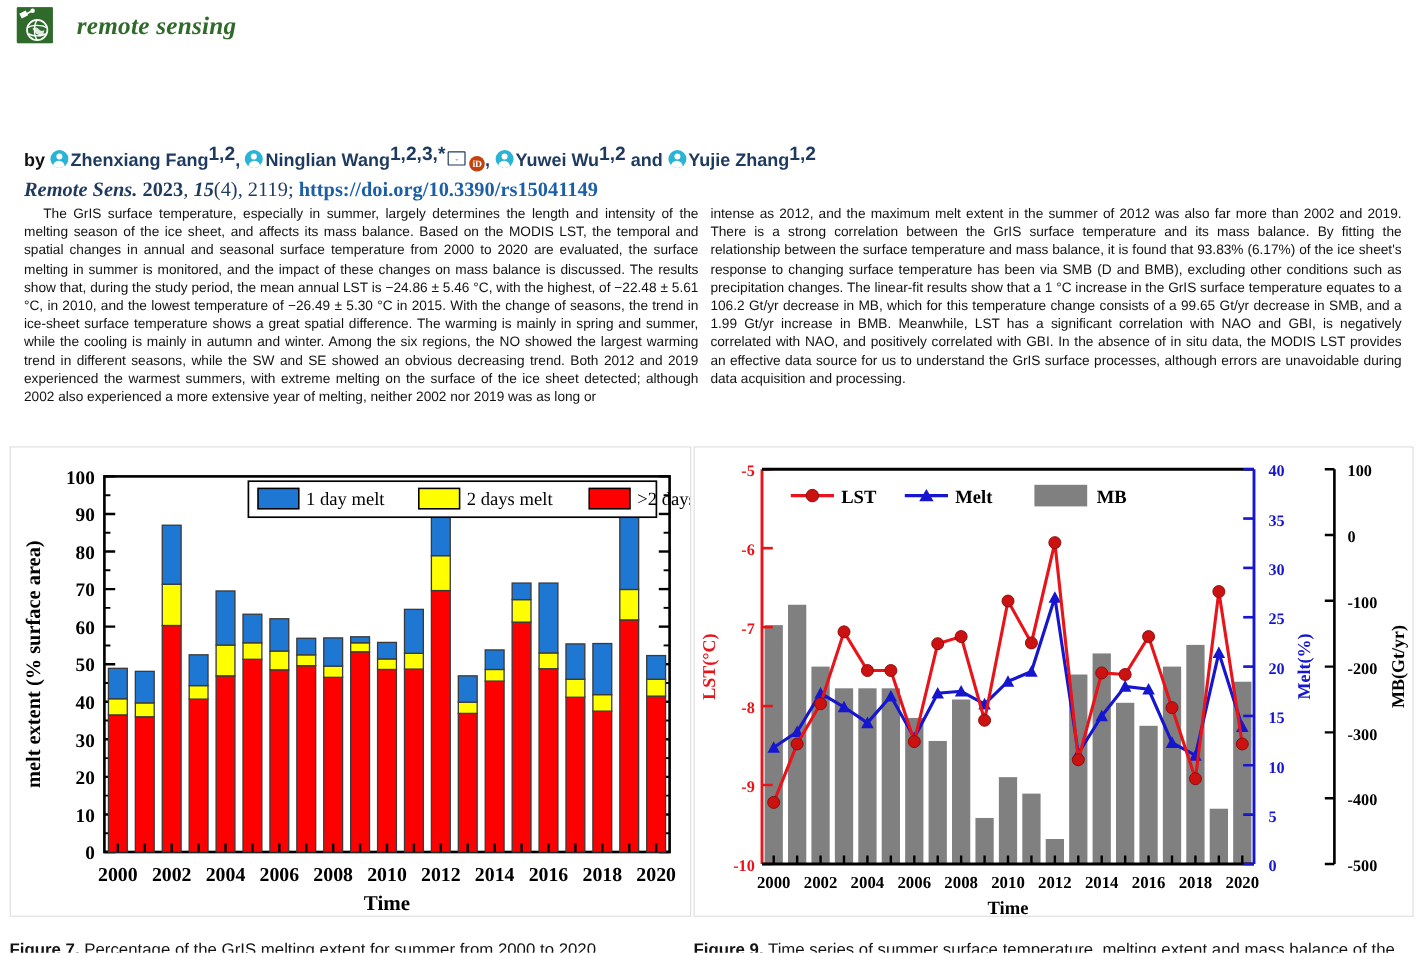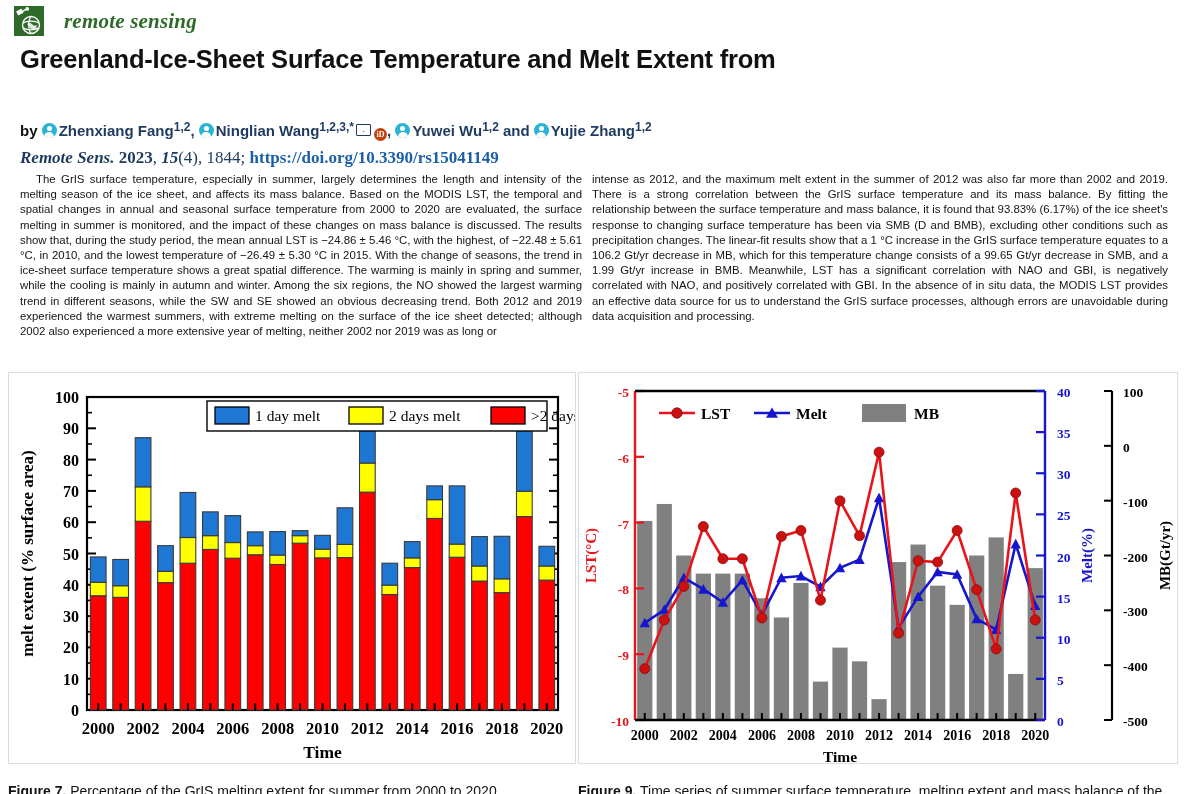--- a/index.html
+++ b/index.html
@@ -34,21 +34,21 @@
     font-weight:700;font-size:15px;color:#1e3a5f;white-space:nowrap;
   }
   .byline .by{font-weight:700;color:#111;}
   .avatar{
     display:inline-block;width:15px;height:15px;border-radius:50%;
     background:#29b4d6;position:relative;vertical-align:-2px;margin:0 2px 0 0;
     overflow:hidden;
   }
   .avatar::before{content:"";position:absolute;left:5px;top:2.5px;width:5px;height:5px;border-radius:50%;background:#fff;}
   .avatar::after{content:"";position:absolute;left:2.5px;top:9px;width:10px;height:7px;border-radius:5px 5px 0 0;background:#fff;}
-  .sup{font-size:12px;vertical-align:5px;font-weight:700;}
+  .sup{font-size:16px;vertical-align:5px;font-weight:700;}
   .mailicon{display:inline-block;width:13px;height:10px;border:1.3px solid #1e3a5f;vertical-align:0px;position:relative;border-radius:1px;margin-left:2px;}
   .mailicon::after{content:"";position:absolute;left:0;top:0;width:13px;height:6px;
     border-bottom:1.3px solid #1e3a5f;transform:skewY(0deg);
     clip-path:polygon(0 0,50% 100%,100% 0);background:transparent;}
   .orcid{display:inline-block;width:13px;height:13px;border-radius:50%;background:#c2410c;color:#fff;
     font-size:8px;font-weight:700;text-align:center;line-height:13px;vertical-align:-1px;margin-left:3px;
     font-family:"Liberation Serif",serif;}
   .cite{
     position:absolute;left:20px;top:148px;font-size:17px;font-weight:700;color:#1e3a5f;
     font-family:"Liberation Serif", serif;
@@ -96,36 +96,35 @@
           <rect x="3.5" y="4.5" width="4.5" height="3" transform="rotate(-28 6 6)"></rect>
           <line x1="8" y1="5.6" x2="12.5" y2="3.2"></line>
           <circle cx="13.2" cy="2.9" r="1.1"></circle>
         </g>
       </svg>
     </div>
     <div class="journal-name">remote sensing</div>
   </div>
 
   <div class="title">
-    <div>Greenland-Ice-Sheet Surface Temperature and Melt Extent from</div>
   </div>
 
   <div class="byline">
     <span class="by">by</span>
     <span class="avatar"></span><span>Zhenxiang Fang</span><span class="sup">1,2</span><span>,</span>
     <span class="avatar"></span><span>Ninglian Wang</span><span class="sup">1,2,3,*</span><span class="mailicon"></span><span class="orcid">iD</span><span>,</span>
     <span class="avatar"></span><span>Yuwei Wu</span><span class="sup">1,2</span><span> and</span>
     <span class="avatar"></span><span>Yujie Zhang</span><span class="sup">1,2</span>
   </div>
 
   <div class="cite">
     <i>Remote Sens.</i>
     <span>2023</span><span class="norm">,</span>
     <i>15</i><span class="norm">(4)</span><span class="norm">,</span>
-    <span class="norm">1844;</span>
+    <span class="norm">2119;</span>
     <span class="doi">https://doi.org/10.3390/rs15041149</span>
   </div>
 
   <div class="abstract" id="abs-left">The GrIS surface temperature, especially in summer, largely determines the length and intensity of the melting season of the ice sheet, and affects its mass balance. Based on the MODIS LST, the temporal and spatial changes in annual and seasonal surface temperature from 2000 to 2020 are evaluated, the surface melting in summer is monitored, and the impact of these changes on mass balance is discussed. The results show that, during the study period, the mean annual LST is −24.86 ± 5.46 °C, with the highest, of −22.48 ± 5.61 °C, in 2010, and the lowest temperature of −26.49 ± 5.30 °C in 2015. With the change of seasons, the trend in ice-sheet surface temperature shows a great spatial difference. The warming is mainly in spring and summer, while the cooling is mainly in autumn and winter. Among the six regions, the NO showed the largest warming trend in different seasons, while the SW and SE showed an obvious decreasing trend. Both 2012 and 2019 experienced the warmest summers, with extreme melting on the surface of the ice sheet detected; although 2002 also experienced a more extensive year of melting, neither 2002 nor 2019 was as long or</div>
   <div class="abstract" id="abs-right">intense as 2012, and the maximum melt extent in the summer of 2012 was also far more than 2002 and 2019. There is a strong correlation between the GrIS surface temperature and its mass balance. By fitting the relationship between the surface temperature and mass balance, it is found that 93.83% (6.17%) of the ice sheet's response to changing surface temperature has been via SMB (D and BMB), excluding other conditions such as precipitation changes. The linear-fit results show that a 1 °C increase in the GrIS surface temperature equates to a 106.2 Gt/yr decrease in MB, which for this temperature change consists of a 99.65 Gt/yr decrease in SMB, and a 1.99 Gt/yr increase in BMB. Meanwhile, LST has a significant correlation with NAO and GBI, is negatively correlated with NAO, and positively correlated with GBI. In the absence of in situ data, the MODIS LST provides an effective data source for us to understand the GrIS surface processes, although errors are unavoidable during data acquisition and processing.</div>
 
   <div class="figwrap" id="fig7wrap">
     <div class="figbox">
       <svg id="svg-fig7" width="566" height="390" viewBox="0 0 566 390">
           <rect x="0" y="0" width="566" height="390" fill="#ffffff"></rect>

